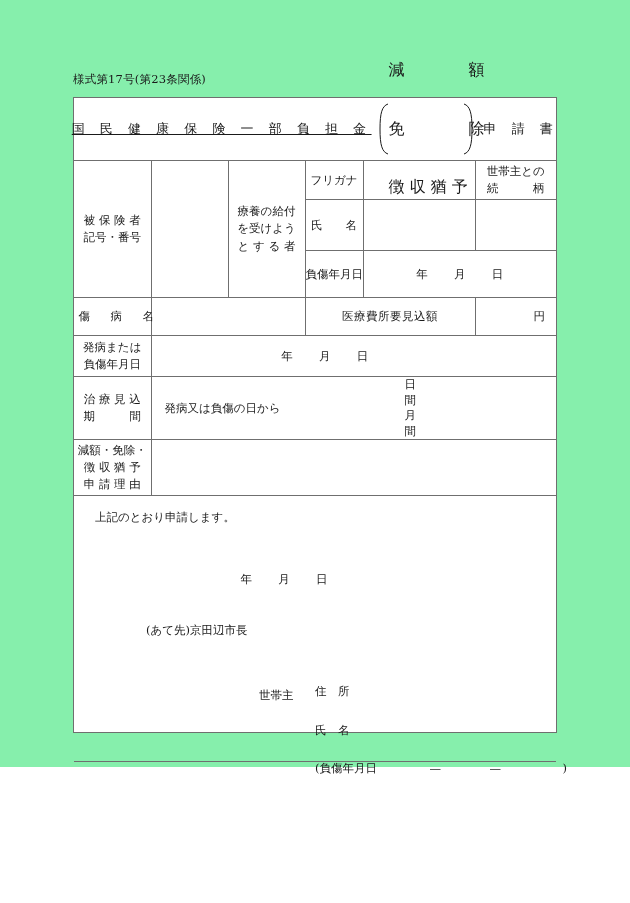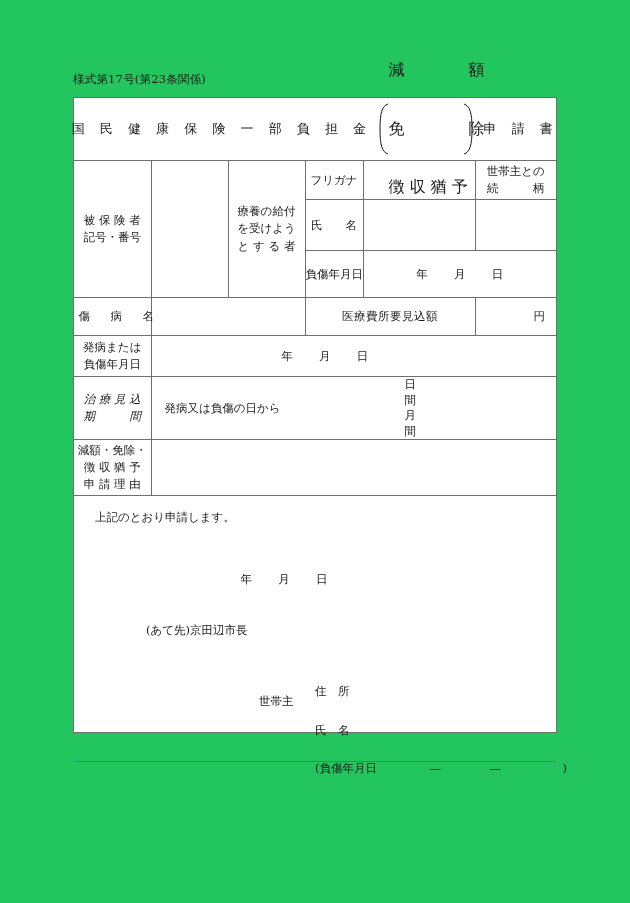--- a/index.html
+++ b/index.html
@@ -15,22 +15,22 @@
     color: #1a1a1a;
     overflow: hidden;
   }
 
   
   .sheet {
     position: absolute;
     left: 0;
     top: 0;
     width: 630px;
-    height: 903px;
-    background: #22c55e;
+    height: 767px;
+    background: #86efac;
   }
 
   
   .form-no {
     position: absolute;
     left: 73px;
     top: 74px;
     font-size: 11.5px;
     letter-spacing: 0.2px;
     line-height: 1;
@@ -77,20 +77,21 @@
     align-items: center;
     justify-content: center;
     gap: 0;
     height: 62px;
   }
   .title-main {
     font-size: 13px;
     letter-spacing: 5.5px;
     padding-right: 4px;
     white-space: nowrap;
+    text-decoration: underline;
   }
   .brace-group {
     display: flex;
     align-items: center;
     margin: 0 2px;
   }
   .brace {
     font-size: 13px;
     line-height: 1;
     width: 11px;
@@ -203,21 +204,21 @@
   .decl-sign {
     position: absolute;
     left: 185px;
     top: 175px;
     font-size: 11.5px;
     white-space: nowrap;
   }
   .sign-head {
     position: absolute;
     left: 0px;
-    top: 22px;
+    top: 16px;
     white-space: nowrap;
   }
   .sign-rows {
     position: absolute;
     left: 56px;
     top: 12px;
   }
   .sign-rows .r { display: block; margin-bottom: 22px; white-space: nowrap; }
   .sign-rows .r:last-child { margin-bottom: 0; }
   .tel .dash1 { display: inline-block; width: 64px; text-align: right; }
@@ -309,21 +310,21 @@
         <td colspan="5" class="val-cell">
           <span class="date-line" style="padding-right:58px;">
             <span class="g">年</span>
             <span class="g">月</span>
             <span class="g">日</span>
           </span>
         </td>
       </tr>
 
       <tr>
-        <td class="lbl two-line" style="height:40px;font-style:italic;">治 療 見 込<br>期　　　間</td>
+        <td class="lbl two-line" style="height:40px;">治 療 見 込<br>期　　　間</td>
         <td colspan="5" class="val-cell">
           <div class="period-row">
             <span class="period-from">発病又は負傷の日から</span>
             <span class="period-units">
               <span>
                 <b>日</b><span>間</span>
               </span>
               <span>
                 <b>月</b><span>間</span>
               </span>

